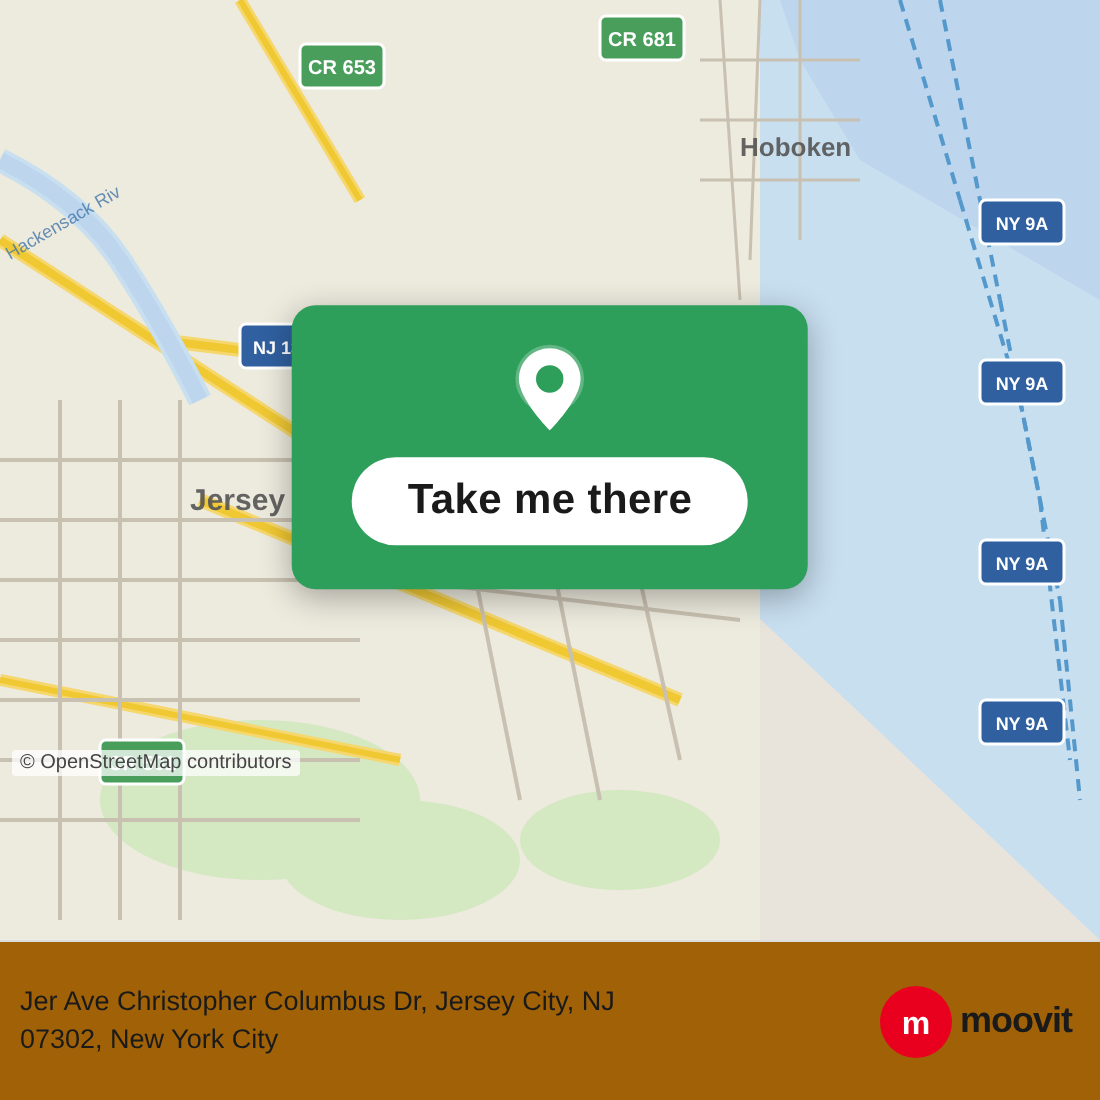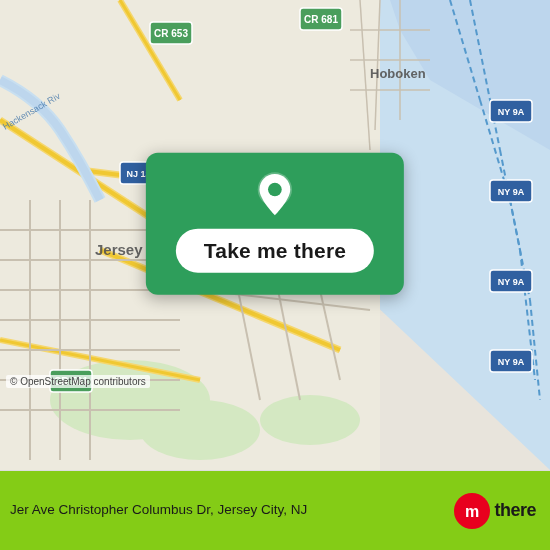--- a/index.html
+++ b/index.html
@@ -59,21 +59,21 @@
       font-weight: 600;
       cursor: pointer;
       white-space: nowrap;
       letter-spacing: 0.2px;
     }
 
     
     #bottom-bar {
       width: 550px;
       height: 80px;
-      background: #84cc16;
+      background: #a16207;
       display: flex;
       align-items: center;
       justify-content: space-between;
       padding: 8px 14px 8px 10px;
       border-top: 1px solid #ddd;
     }
 
     #address-section {
       display: flex;
       flex-direction: column;
@@ -245,23 +245,24 @@
 
   <div id="osm-attribution">
     <span>© OpenStreetMap contributors</span>
   </div>
 </div>
 
 <div id="bottom-bar">
   <div id="address-section">
     <span id="address-line">
       <span>Jer Ave Christopher Columbus Dr, Jersey City, NJ</span><br>
+      <span>07302, New York City</span>
     </span>
   </div>
   <div id="moovit-logo">
     <div id="moovit-icon">
       <svg viewBox="0 0 22 22" xmlns="http://www.w3.org/2000/svg">
         <text x="11" y="17" text-anchor="middle" font-size="16" font-weight="900" fill="white">m</text>
       </svg>
     </div>
-    <span id="moovit-text">there</span>
+    <span id="moovit-text">moovit</span>
   </div>
 </div>
 
 </body></html>

